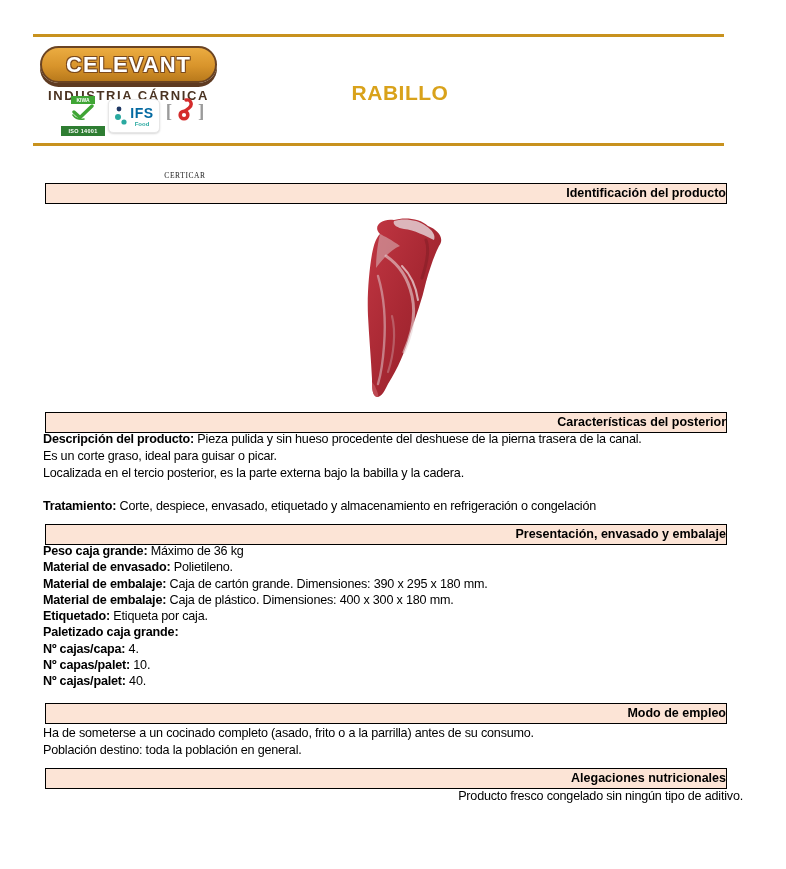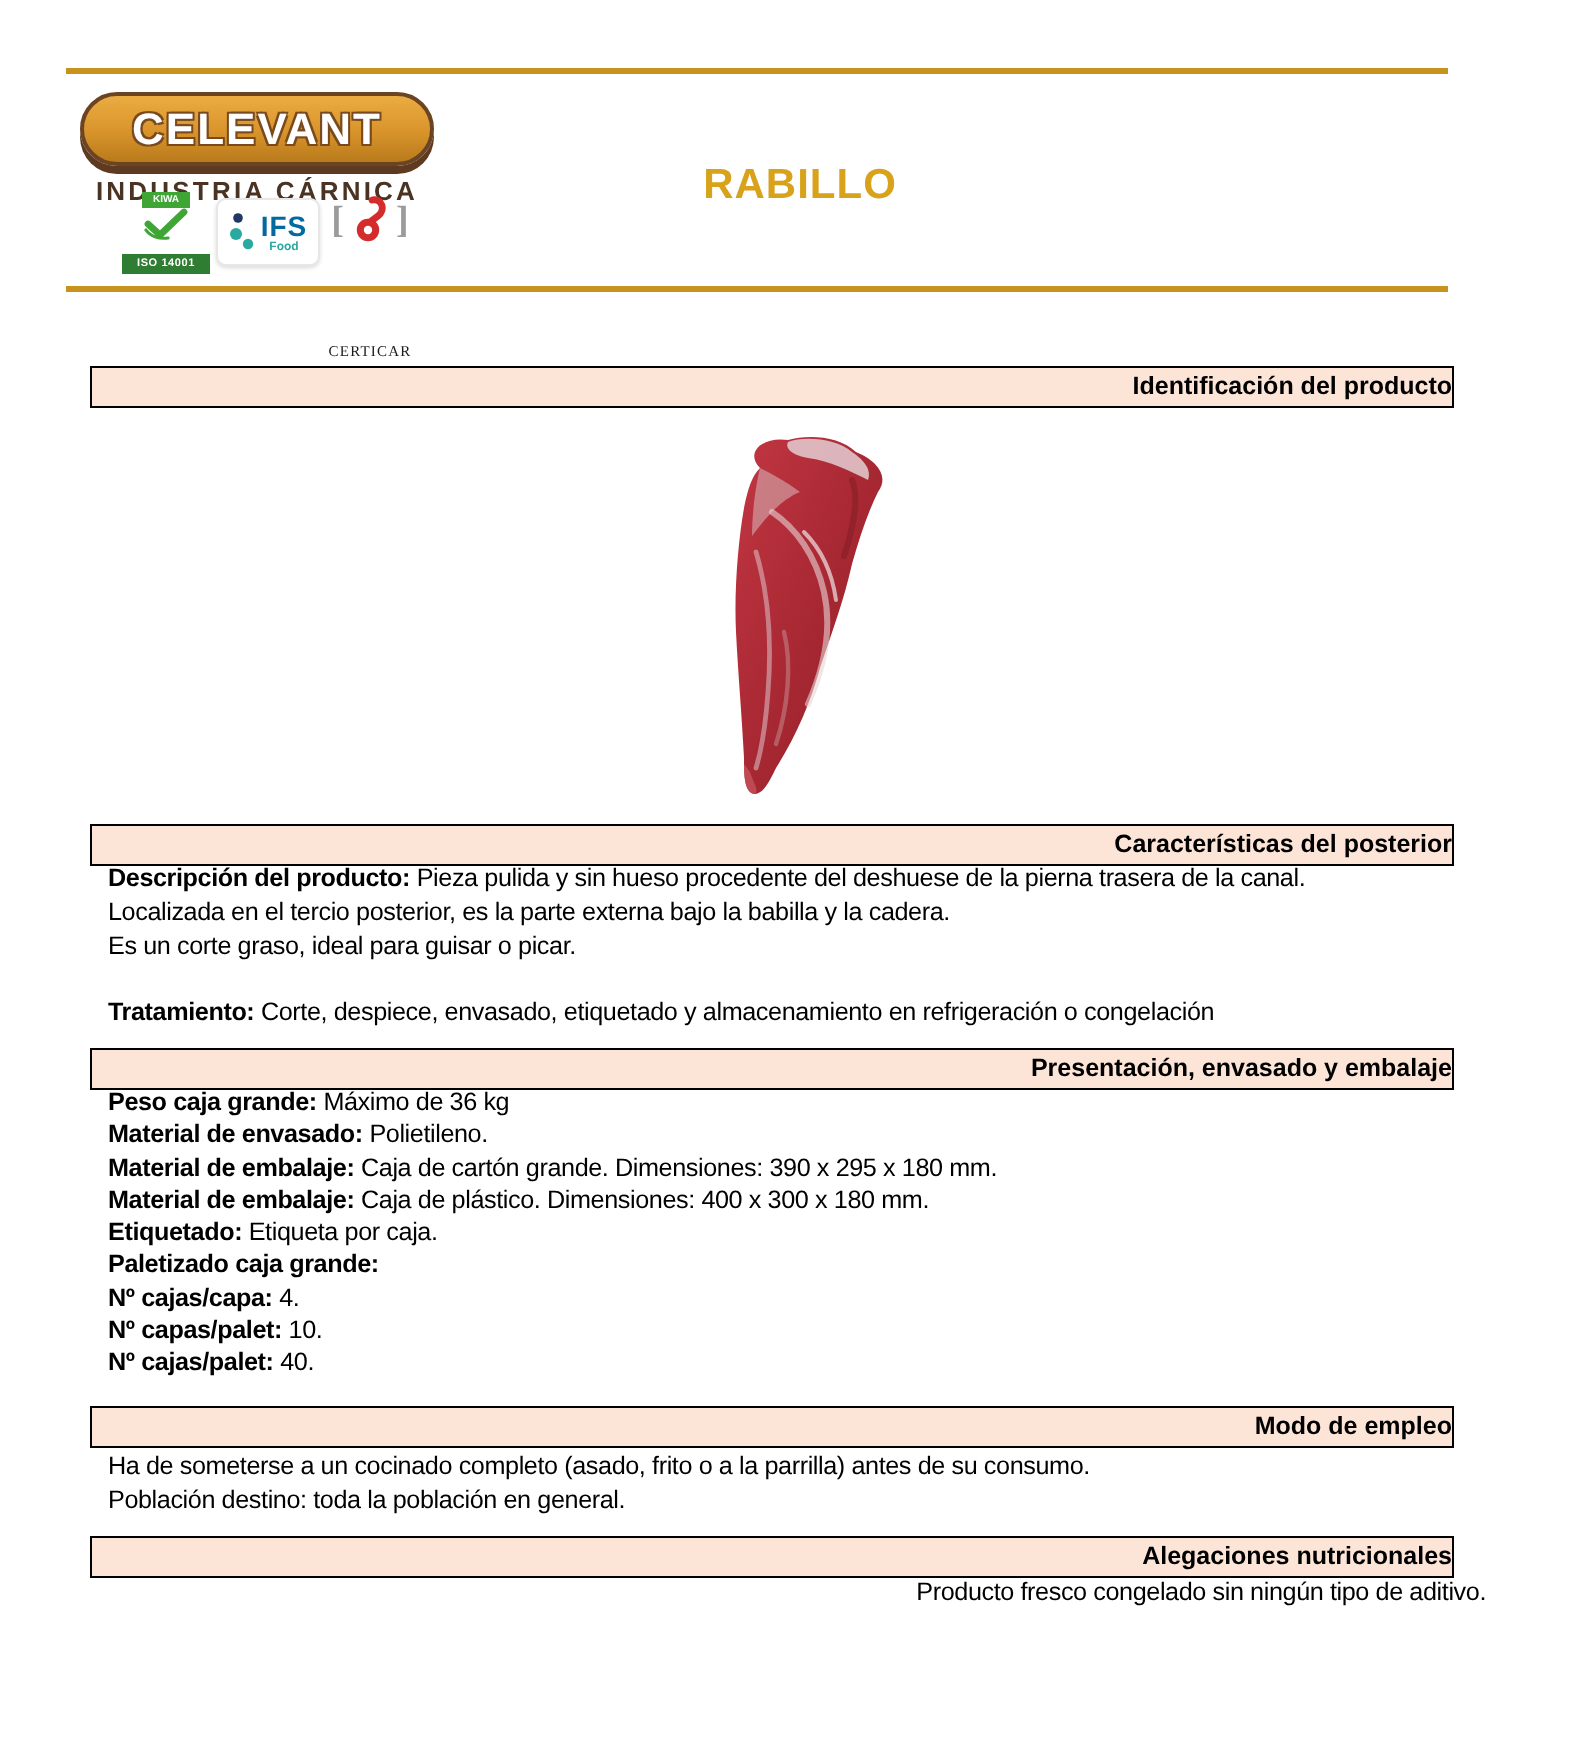--- a/index.html
+++ b/index.html
@@ -78,21 +78,21 @@
   
   .text-block { position:absolute; left:43px; width:700px; font-size:12.6px; letter-spacing:-.2px; }
   .tb-carac { top:431px; }
   .tb-carac .line { line-height:16.8px; min-height:16.8px; }
   .tb-pres  { top:543px; }
   .tb-pres .line { line-height:16.3px; min-height:16.3px; }
   .tb-modo  { top:725px; }
   .tb-modo .line { line-height:16.5px; min-height:16.5px; }
   .tb-aleg  { top:788px; padding-left:4px;text-align:right; }
   .tb-aleg .line { line-height:16.5px; min-height:16.5px; }
-  .line { white-space:nowrap;margin-left:11px; }
+  .line { white-space:nowrap; }
   .line b { font-weight:bold; }
 
   
   .product-photo { position:absolute; left:342px; top:216px; width:116px; height:186px; }
 </style>
 </head>
 <body>
 
 <div class="page">
 
@@ -161,22 +161,22 @@
     <path d="M36,60 C42,80 44,104 42,130 C41,144 39,158 36,168" fill="none" stroke="#DFC3C8" stroke-width="2.4" stroke-linecap="round" opacity="0.55"></path>
     <path d="M60,50 C68,58 74,70 76,84" fill="none" stroke="#F0E2E4" stroke-width="2" stroke-linecap="round" opacity="0.7"></path>
     <path d="M50,100 C54,116 52,138 46,156" fill="none" stroke="#C98F96" stroke-width="2.2" stroke-linecap="round" opacity="0.5"></path>
     <path d="M84,24 C88,34 84,50 80,62" fill="none" stroke="#7E1B23" stroke-width="3" stroke-linecap="round" opacity="0.5"></path>
     <path d="M33,170 C35,176 38,180 35,181 C31,180 30,174 30,166 Z" fill="#C4525B" opacity="0.8"></path>
   </svg>
 
   <div class="section-header sh-carac">Características del posterior</div>
   <div class="text-block tb-carac">
     <div class="line"><b>Descripción del producto:</b><span> Pieza pulida y sin hueso procedente del deshuese de la pierna trasera de la canal.</span></div>
+    <div class="line"><b></b><span>Es un corte graso, ideal para guisar o picar.</span></div>
     <div class="line"><b></b><span>Localizada en el tercio posterior, es la parte externa bajo la babilla y la cadera.</span></div>
-    <div class="line"><b></b><span>Es un corte graso, ideal para guisar o picar.</span></div>
     <div class="line"><b></b><span></span></div>
     <div class="line"><b>Tratamiento:</b><span> Corte, despiece, envasado, etiquetado y almacenamiento en refrigeración o congelación</span></div>
   </div>
 
   <div class="section-header sh-pres">Presentación, envasado y embalaje</div>
   <div class="text-block tb-pres">
     <div class="line"><b>Peso caja grande:</b><span> Máximo de 36 kg</span></div>
     <div class="line"><b>Material de envasado:</b><span> Polietileno.</span></div>
     <div class="line"><b>Material de embalaje:</b><span> Caja de cartón grande. Dimensiones: 390 x 295 x 180 mm.</span></div>
     <div class="line"><b>Material de embalaje:</b><span> Caja de plástico. Dimensiones: 400 x 300 x 180 mm.</span></div>

